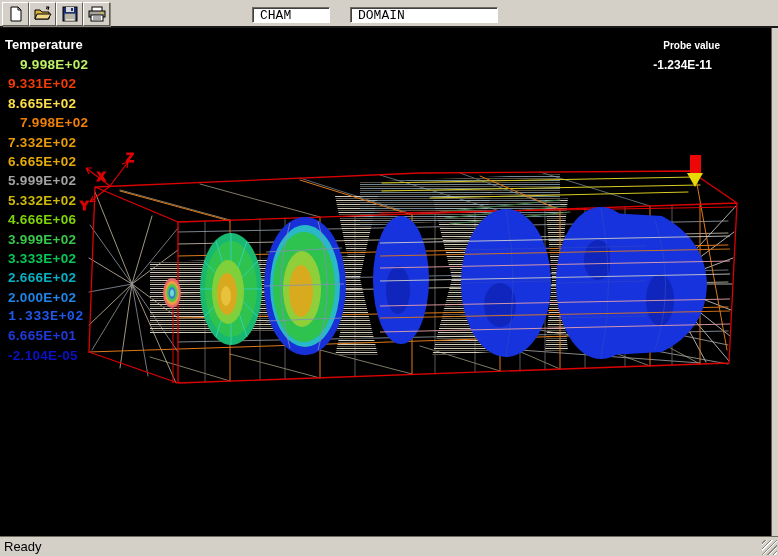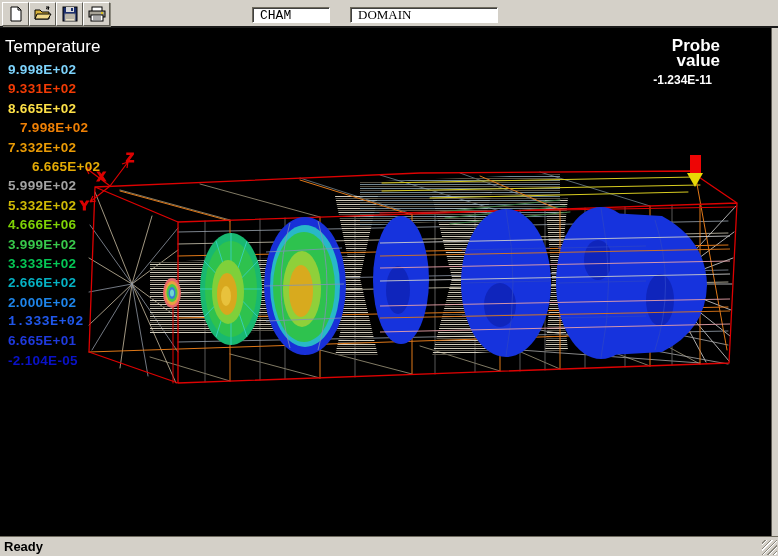--- a/index.html
+++ b/index.html
@@ -12,33 +12,33 @@
     border-top:1px solid #fff;border-left:1px solid #fff;
     border-right:1px solid #5f5d55;border-bottom:1px solid #5f5d55;
     box-shadow:1px 1px 0 #8a877d;display:flex;align-items:center;justify-content:center;padding:0;}
   .tb-field{position:absolute;top:7px;height:16px;background:#fff;color:#000;
     font-family:"Liberation Mono","DejaVu Sans Mono",monospace;font-size:13px;
     border:1px solid #6e6a5e;border-right-color:#fff;border-bottom-color:#fff;
     box-shadow:inset 1px 1px 0 #404040;padding:0 0 0 7px;box-sizing:border-box;}
   
   #viewport{position:absolute;left:0;top:28px;width:771px;height:508px;background:#000;}
   #legend{position:absolute;left:2px;top:9px;}
-  #legend-title{color:#fff;font-size:17px;font-weight:normal;padding-left:3px;}
+  #legend-title{color:#fff;font-size:13px;font-weight:bold;padding-left:3px;}
   #legend-entries{margin-top:3px;}
   .legend-row{height:19.4px;line-height:19.4px;font-size:13.5px;font-weight:bold;
     padding-left:6px;letter-spacing:.3px;white-space:nowrap;}
   #probe-box{position:absolute;top:10px;right:51px;width:95px;text-align:right;color:#fff;}
-  #probe-label{font-size:17px;font-weight:bold;line-height:15px;}
+  #probe-label{font-size:10px;font-weight:bold;line-height:15px;}
   #probe-value{font-size:12px;font-weight:bold;line-height:15px;margin-top:5px;padding-right:8px;}
   
   #right-strip{position:absolute;left:771px;top:28px;width:7px;height:528px;background:#d4d0c8;
     border-left:1px solid #5f5d55;box-sizing:border-box;}
   #statusbar{position:absolute;left:0;top:536px;width:778px;height:20px;background:#d4d0c8;
     border-top:1px solid #6e6a5e;box-sizing:border-box;}
-  #status-text{position:absolute;left:4px;top:2px;font-size:13px;font-weight:bold;color:#000;}
+  #status-text{position:absolute;left:4px;top:2px;font-size:13px;font-weight:normal;color:#000;}
   #resize-grip{position:absolute;right:1px;bottom:1px;width:15px;height:15px;
     background:repeating-linear-gradient(135deg,#d4d0c8 0 2px,#8a877d 2px 3px,#fff 3px 4px);}
   svg text{font-family:"Liberation Sans","DejaVu Sans",sans-serif;}
 </style>
 </head>
 <body>
 
 <div id="app">
 
   <div id="toolbar">
@@ -69,21 +69,21 @@
       <svg width="18" height="16">
         <rect x="4" y="1" width="10" height="5" fill="#fff" stroke="#000"></rect>
         <rect x="1" y="5" width="16" height="6" fill="#a8a498" stroke="#000"></rect>
         <rect x="3" y="9" width="12" height="6" fill="#fff" stroke="#000"></rect>
         <line x1="5" y1="11" x2="13" y2="11" stroke="#555"></line>
         <line x1="5" y1="13" x2="13" y2="13" stroke="#555"></line>
         <rect x="13" y="6" width="2" height="2" fill="#d8c020"></rect>
       </svg>
     </button>
     <input class="tb-field" style="left: 252px; width: 78px;" value="CHAM">
-    <input class="tb-field" style="left: 350px; width: 148px; font-family: Liberation Serif, serif;" value="DOMAIN">
+    <input class="tb-field" style="left: 350px; width: 148px;" value="DOMAIN">
   </div>
 
   <div id="viewport">
 
     <svg width="771" height="508" viewBox="0 28 771 508">
       <defs>
         <pattern id="mesh1" width="4" height="4" patternUnits="userSpaceOnUse">
           <line x1="0" y1="0.5" x2="4" y2="0.5" stroke="#ded8c6" stroke-width="1"></line>
           <line x1="0" y1="2.5" x2="4" y2="2.5" stroke="#5a564c" stroke-width="1"></line>
         </pattern>
@@ -218,26 +218,26 @@
       <g>
         <rect x="690" y="155" width="11" height="18" fill="#ee0505"></rect>
         <polygon points="687,173 703,173 695,187" fill="#e8d805"></polygon>
       </g>
     </svg>
 
     
     <div id="legend">
       <div id="legend-title">Temperature</div>
       <div id="legend-entries">
-          <div class="legend-row" style="color: #7dd3fc;">9.998E+02</div>
+          <div class="legend-row" style="color: #bef264; text-align: right;">9.998E+02</div>
           <div class="legend-row" style="color: rgb(242, 59, 5);">9.331E+02</div>
           <div class="legend-row" style="color: #fde047;">8.665E+02</div>
           <div class="legend-row" style="color: rgb(239, 128, 5); margin-left: 12px;">7.998E+02</div>
           <div class="legend-row" style="color: rgb(234, 155, 5);">7.332E+02</div>
-          <div class="legend-row" style="color: rgb(228, 171, 5); margin-left: 24px;">6.665E+02</div>
+          <div class="legend-row" style="color: rgb(228, 171, 5);">6.665E+02</div>
           <div class="legend-row" style="color: #a3a3a3;">5.999E+02</div>
           <div class="legend-row" style="color: rgb(207, 186, 5);">5.332E+02</div>
           <div class="legend-row" style="color: rgb(126, 211, 5);">4.666E+06</div>
           <div class="legend-row" style="color: rgb(56, 200, 75);">3.999E+02</div>
           <div class="legend-row" style="color: rgb(5, 200, 85);">3.333E+02</div>
           <div class="legend-row" style="color: rgb(5, 178, 196);">2.666E+02</div>
           <div class="legend-row" style="color: rgb(30, 133, 234);">2.000E+02</div>
           <div class="legend-row" style="color: rgb(32, 87, 234); font-family: Liberation Mono, monospace;">1.333E+02</div>
           <div class="legend-row" style="color: rgb(31, 58, 222);">6.665E+01</div>
           <div class="legend-row" style="color: rgb(10, 18, 200);">-2.104E-05</div>

